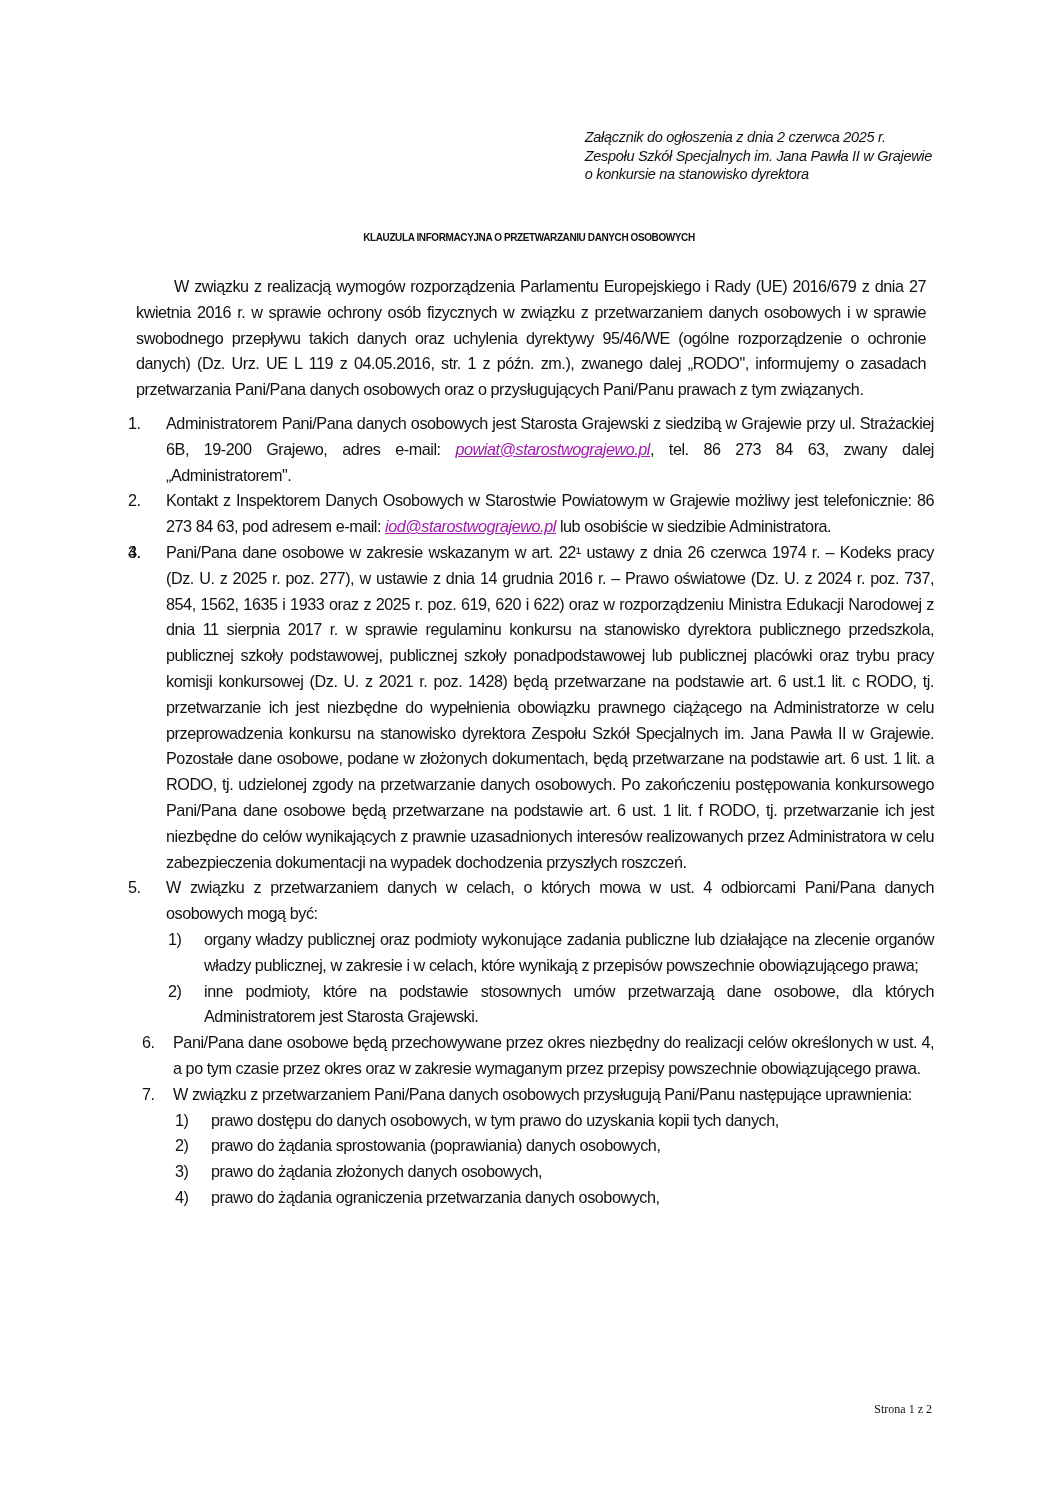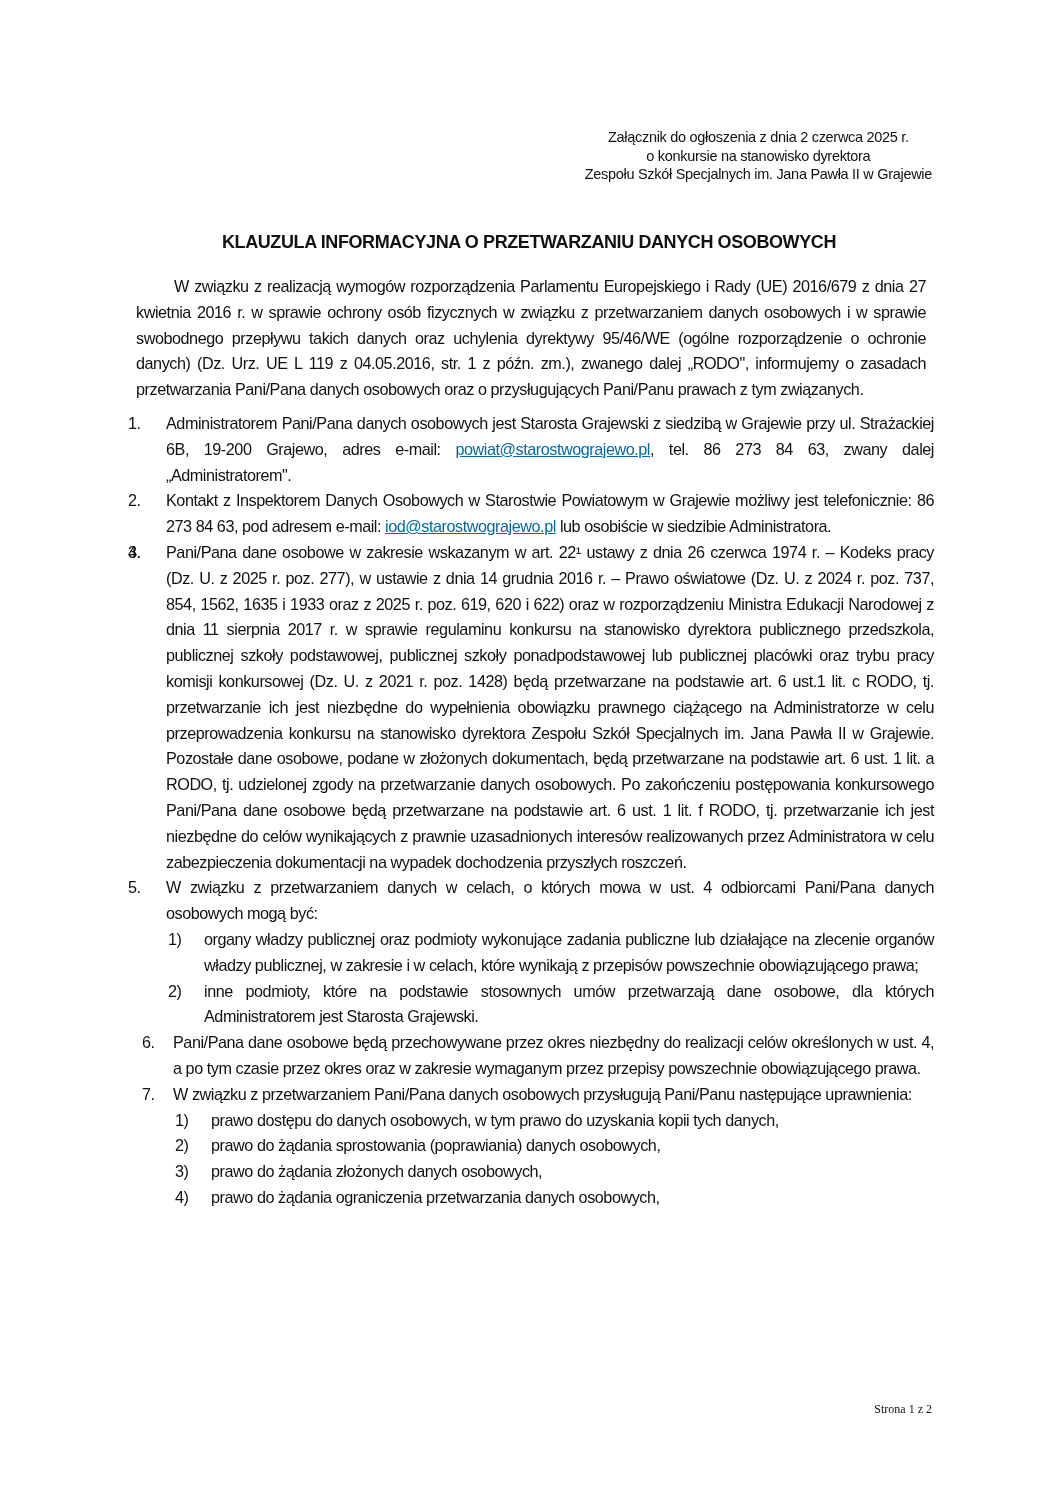--- a/index.html
+++ b/index.html
@@ -1,46 +1,46 @@
 <!DOCTYPE html>
 <html><head>
 <meta charset="utf-8">
 <style>
   html, body { margin: 0; padding: 0; background: #ffffff; }
   body { width: 1058px; height: 1497px; position: relative; overflow: hidden;
          font-family: "Liberation Sans", sans-serif; color: #111; }
   .page { position: absolute; left: 0; top: 0; width: 1058px; height: 1497px; }
-  .annex { position: absolute; right: 126px; top: 128px; text-align: center;
-           font-size: 14.5px; line-height: 18.5px; letter-spacing: -0.3px; }
+  .annex { position: absolute; right: 126px; top: 128px; text-align: left;
+           font-size: 14.5px; line-height: 18.5px; letter-spacing: -0.3px; font-style: italic; }
   .title { position: absolute; left: 0; right: 0; top: 232px; text-align: center;
-           font-weight: bold; font-size: 18px; letter-spacing: -0.4px; }
+           font-weight: bold; font-size: 10px; letter-spacing: -0.4px; }
   .body { position: absolute; left: 128px; width: 806px; top: 266px;
           font-size: 16.2px; line-height: 25.8px; letter-spacing: -0.45px; }
   .intro { text-indent: 38px; text-align: justify; margin: 8px; }
   .list { margin: 0; padding: 0; list-style: none; }
   .item { position: relative; padding-left: 38px; text-align: justify; }
   .item .num { position: absolute; left: 0; top: 0; }
   .item.shift { padding-left: 45px; }
   .item.shift .num { left: 14px; }
   .sublist { margin: 0; padding: 0; list-style: none; }
   .subitem { position: relative; padding-left: 38px; text-align: justify; }
   .subitem .snum { position: absolute; left: 2px; top: 0; }
-  .link { color: #0369a1; text-decoration: underline; }
+  .link { color: #a21caf; text-decoration: underline; font-style: italic; }
   .footer { position: absolute; right: 126px; top: 1402px;
             font-family: "Liberation Serif", serif; font-size: 12px; margin-left: 33px; }
 </style>
 </head>
 <body>
 
 <div class="page">
 
   <div class="annex">
     <div>Załącznik do ogłoszenia z dnia 2 czerwca 2025 r.</div>
+    <div>Zespołu Szkół Specjalnych im. Jana Pawła II w Grajewie</div>
     <div>o konkursie na stanowisko dyrektora</div>
-    <div>Zespołu Szkół Specjalnych im. Jana Pawła II w Grajewie</div>
   </div>
 
   <div class="title">KLAUZULA INFORMACYJNA O PRZETWARZANIU DANYCH OSOBOWYCH</div>
 
   <div class="body">
     <p class="intro">W związku z realizacją wymogów rozporządzenia Parlamentu Europejskiego i Rady (UE) 2016/679 z dnia 27 kwietnia 2016 r. w sprawie ochrony osób fizycznych w związku z przetwarzaniem danych osobowych i w sprawie swobodnego przepływu takich danych oraz uchylenia dyrektywy 95/46/WE (ogólne rozporządzenie o ochronie danych) (Dz. Urz. UE L 119 z 04.05.2016, str. 1 z późn. zm.), zwanego dalej „RODO", informujemy o zasadach przetwarzania Pani/Pana danych osobowych oraz o przysługujących Pani/Panu prawach z tym związanych.</p>
 
     <ol class="list">
       <li class="item">
         <span class="num">1.</span>

